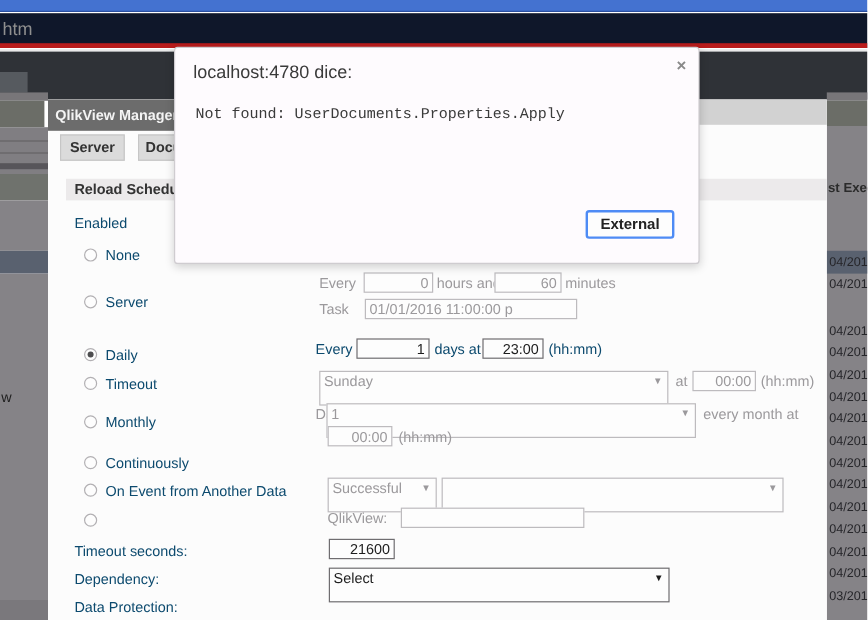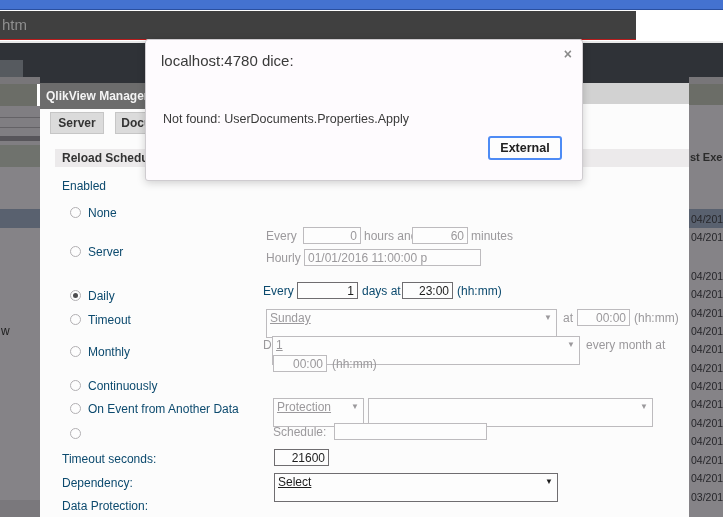--- a/index.html
+++ b/index.html
@@ -3,21 +3,21 @@
 <meta charset="utf-8">
 <style>
   * { margin:0; padding:0; box-sizing:border-box; }
   html,body { background:#fff; }
   body { font-family:"Liberation Sans","DejaVu Sans",sans-serif; }
   .screen { position:relative; width:723px; height:517px; overflow:hidden; background:#ffffff; }
   .abs { position:absolute; }
 
   
   .titlebar { left:0; top:0; width:723px; height:10px; background:#4472d0; border-bottom:1px solid #2a4fa0; }
-  .addressbar { left:0; top:11px; width:636px; height:29px; background:#404040; border-bottom:1px solid #b91c1c; }
+  .addressbar { left:0; top:11px; width:723px; height:29px; background:#0f172a; border-bottom:4px solid #b91c1c; }
   .address-text { left:2px; top:5px; font-size:15px; color:#8f8f8f; }
   .chrome-line { left:0; top:41px; width:723px; height:2px; background:#e9e9e9; }
   .page-dark { left:0; top:43px; width:723px; height:40px; background:#2f3237; }
 
   
   .bg-block { background:#858387; }
   .bg-row-date { font-size:10.5px; color:#26262a; padding-left:2px; line-height:18px; }
   .hl { background:#59616f; }
 
   
@@ -33,31 +33,31 @@
   .lbl { font-size:12px; color:#0c4a6e; white-space:nowrap; }
   .dis { color:#9b999c; }
   .radio { width:11px; height:11px; border:1px solid #b2b0b3; border-radius:50%; background:#fdfdfd; }
   .radio.checked::after { content:""; position:absolute; left:2px; top:2px; width:5px; height:5px;
       border-radius:50%; background:#4d4d4f; }
   .inp { height:17px; font-size:12px; font-family:"Liberation Sans","DejaVu Sans",sans-serif;
          background:#fdfdfd; padding:0 3px; }
   .inp.num { text-align:right; }
   .inp.on  { border:1px solid #6f6d70; color:#1d1d1d; }
   .inp.off { border:1px solid #bdbbbe; color:#9b999c; }
-  .sel { height:29px; font-size:12px; background:#fdfdfd; padding:1px 3px 0 3px; white-space:nowrap; overflow:hidden;text-decoration:underline; }
+  .sel { height:29px; font-size:12px; background:#fdfdfd; padding:1px 3px 0 3px; white-space:nowrap; overflow:hidden; }
   .sel.on  { border:1px solid #6f6d70; color:#1d1d1d; }
   .sel.off { border:1px solid #bdbbbe; color:#9b999c; }
   .sel .arr { position:absolute; right:4px; top:3px; font-size:8px; }
   .sel.on .arr { color:#1d1d1d; } .sel.off .arr { color:#9b999c; }
 
   
-  .dialog { left:145px; top:39px; width:438px; height:142px; background:#fefbfe;
+  .dialog { left:145px; top:39px; width:438px; height:181px; background:#fefbfe;
             border:1px solid #cfccd0; border-radius:3px; box-shadow:0 2px 8px rgba(0,0,0,.18); z-index:10; }
   .dlg-title { left:15px; top:12px; font-size:15px; color:#3a3a3a; }
-  .dlg-msg { left:17px; top:72px; font-size:12.5px; color:#3a3a3a; }
+  .dlg-msg { left:17px; top:48px; font-size:12.5px; color:#3a3a3a;font-family:Liberation Mono, monospace; }
   .dlg-close { right:10px; top:6px; font-size:14px; font-weight:bold; color:#8a8a8a; cursor:pointer; }
   .dlg-btn { right:20px; bottom:20px; width:74px; height:24px; background:#fdfdfd;
              border:2px solid #4e8bf5; border-radius:3px; font-size:12.5px; font-weight:bold; color:#222;
              text-align:center; line-height:20px; cursor:pointer; }
 </style>
 </head>
 <body>
 
 <div class="screen">
 
@@ -122,21 +122,21 @@
   <div class="abs radio" style="left:70px;top:207px"></div>
   <div class="abs lbl" style="left:88px;top:206px">None</div>
 
   <div class="abs radio" style="left:70px;top:246px"></div>
   <div class="abs lbl" style="left:88px;top:245px">Server</div>
   <div class="abs lbl dis" style="left:266px;top:229px">Every</div>
   <input class="abs inp num off" style="left: 303px; top: 227px; width: 58px;" value="0">
   <div class="abs lbl dis" style="left:364px;top:229px">hours and</div>
   <input class="abs inp num off" style="left: 412px; top: 227px; width: 56px;" value="60">
   <div class="abs lbl dis" style="left:471px;top:229px">minutes</div>
-  <div class="abs lbl dis" style="left:266px;top:251px">Hourly</div>
+  <div class="abs lbl dis" style="left:266px;top:251px">Task</div>
   <input class="abs inp off" style="left: 304px; top: 249px; width: 177px;" value="01/01/2016 11:00:00 p">
 
   <div class="abs radio checked" style="left:70px;top:290px"></div>
   <div class="abs lbl" style="left:88px;top:289px">Daily</div>
   <div class="abs lbl" style="left:263px;top:284px">Every</div>
   <input class="abs inp num on" style="left: 297px; top: 282px; width: 61px;" value="1">
   <div class="abs lbl" style="left:362px;top:284px">days at</div>
   <input class="abs inp num on" style="left: 402px; top: 282px; width: 51px;" value="23:00">
   <div class="abs lbl" style="left:457px;top:284px">(hh:mm)</div>
 
@@ -160,30 +160,30 @@
   <div class="abs lbl dis" style="left:586px;top:338px">every month at</div>
   <input class="abs inp num off" style="left: 273px; top: 355px; width: 54px;" value="00:00">
   <div class="abs lbl dis" style="left:332px;top:357px">(hh:mm)</div>
 
   <div class="abs radio" style="left:70px;top:380px"></div>
   <div class="abs lbl" style="left:88px;top:379px">Continuously</div>
 
   <div class="abs radio" style="left:70px;top:403px"></div>
   <div class="abs lbl" style="left:88px;top:402px">On Event from Another Data</div>
   <div class="abs sel off" style="left:273px;top:398px;width:91px">
-    <span>Protection</span>
+    <span>Successful</span>
     <span class="arr">▼</span>
   </div>
   <div class="abs sel off" style="left:368px;top:398px;width:285px">
     <span></span>
     <span class="arr">▼</span>
   </div>
 
   <div class="abs radio" style="left:70px;top:428px"></div>
-  <div class="abs lbl dis" style="left:273px;top:425px">Schedule:</div>
+  <div class="abs lbl dis" style="left:273px;top:425px">QlikView:</div>
   <input class="abs inp off" style="left: 334px; top: 423px; width: 153px;" value="">
 
   <div class="abs lbl" style="left:62px;top:452px">Timeout seconds:</div>
   <input class="abs inp num on" style="left: 274px; top: 449px; width: 55px;" value="21600">
 
   <div class="abs lbl" style="left:62px;top:476px">Dependency:</div>
   <div class="abs sel on" style="left:274px;top:473px;width:284px">
     <span>Select</span>
     <span class="arr">▼</span>
   </div>

